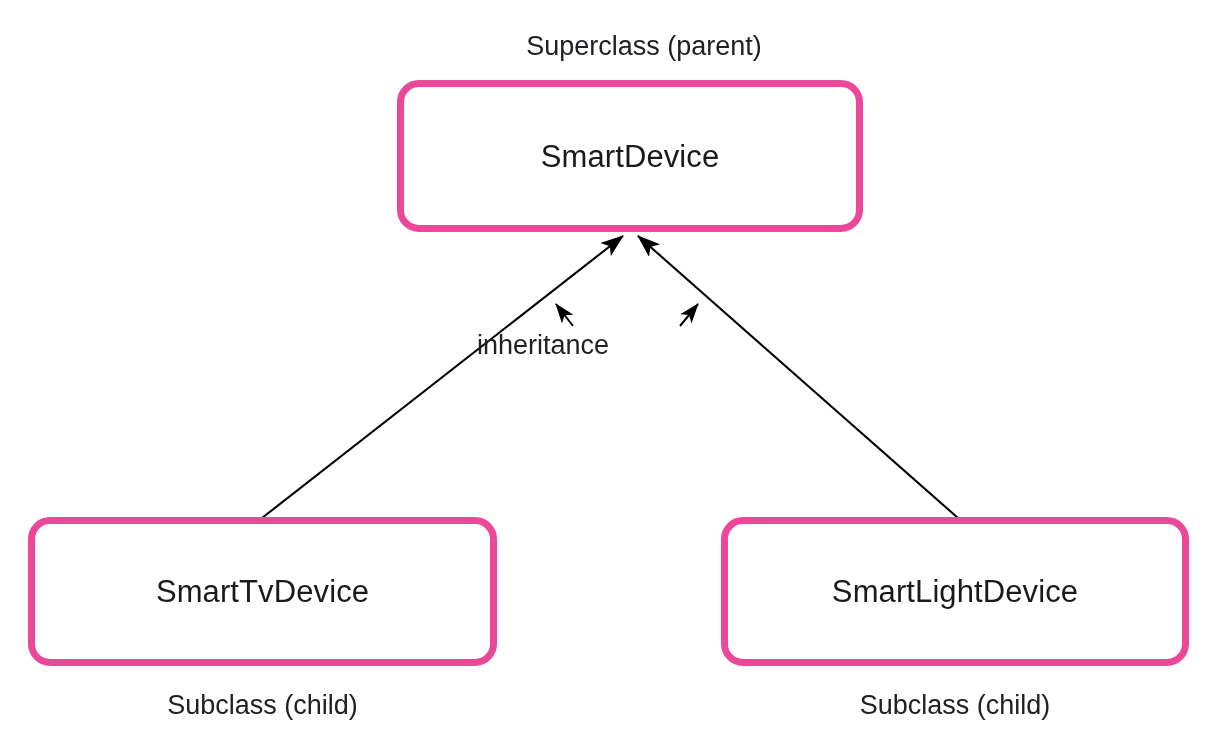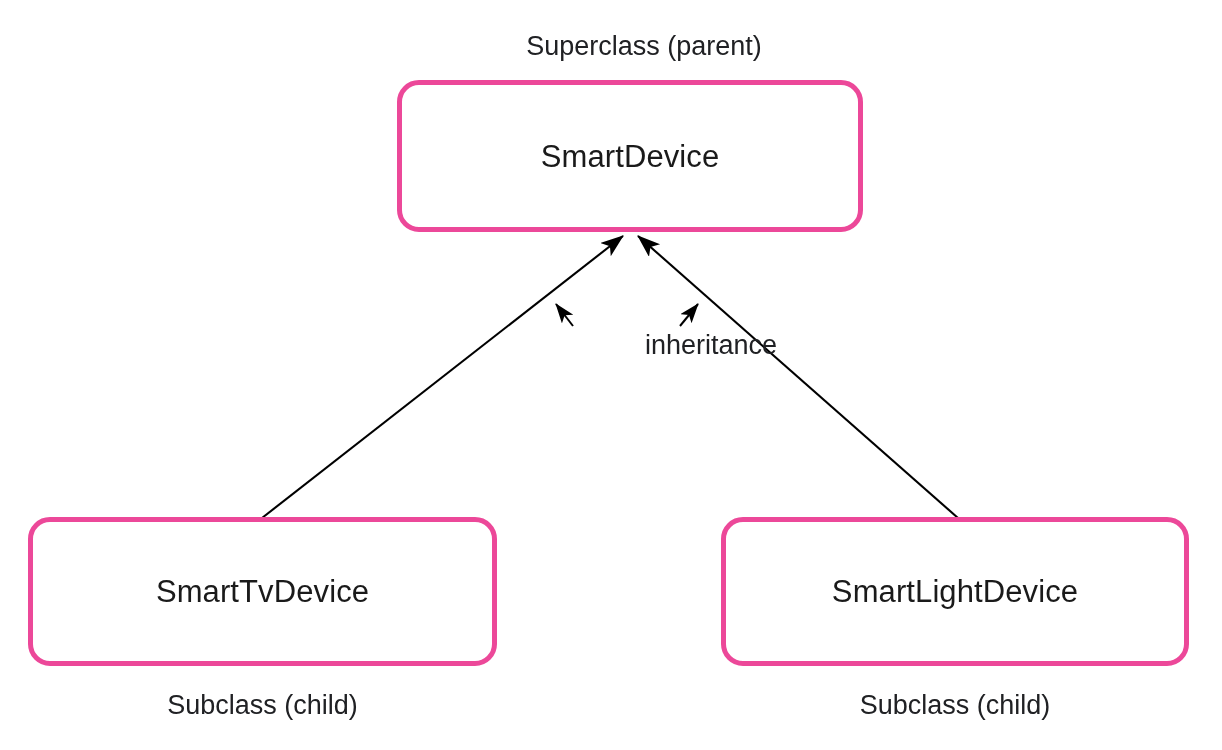--- a/index.html
+++ b/index.html
@@ -23,21 +23,21 @@
     position: absolute;
     left: 0;
     top: 0;
     width: 1222px;
     height: 750px;
     pointer-events: none;
   }
   .class-box {
     position: absolute;
     box-sizing: border-box;
-    border: 5px solid #ec4899;
+    border: 7px solid #ec4899;
     border-radius: 22px;
     background: #ffffff;
     display: flex;
     align-items: center;
     justify-content: center;
   }
   .class-box .class-name {
     font-size: 31px;
     color: #1a1a1a;
     letter-spacing: 0.1px;
@@ -84,21 +84,21 @@
   #caption-subclass-light {
     left: 721px;
     top: 692px;
     width: 468px;
   }
   #label-inheritance {
     position: absolute;
     left: 477px;
     top: 332px;
     width: 300px;
-    text-align: right;
+    text-align: left;
     font-size: 27px;
     color: #202124;
     line-height: 1;
     white-space: nowrap;
   }
 </style>
 </head>
 <body>
 
 <div id="canvas">

